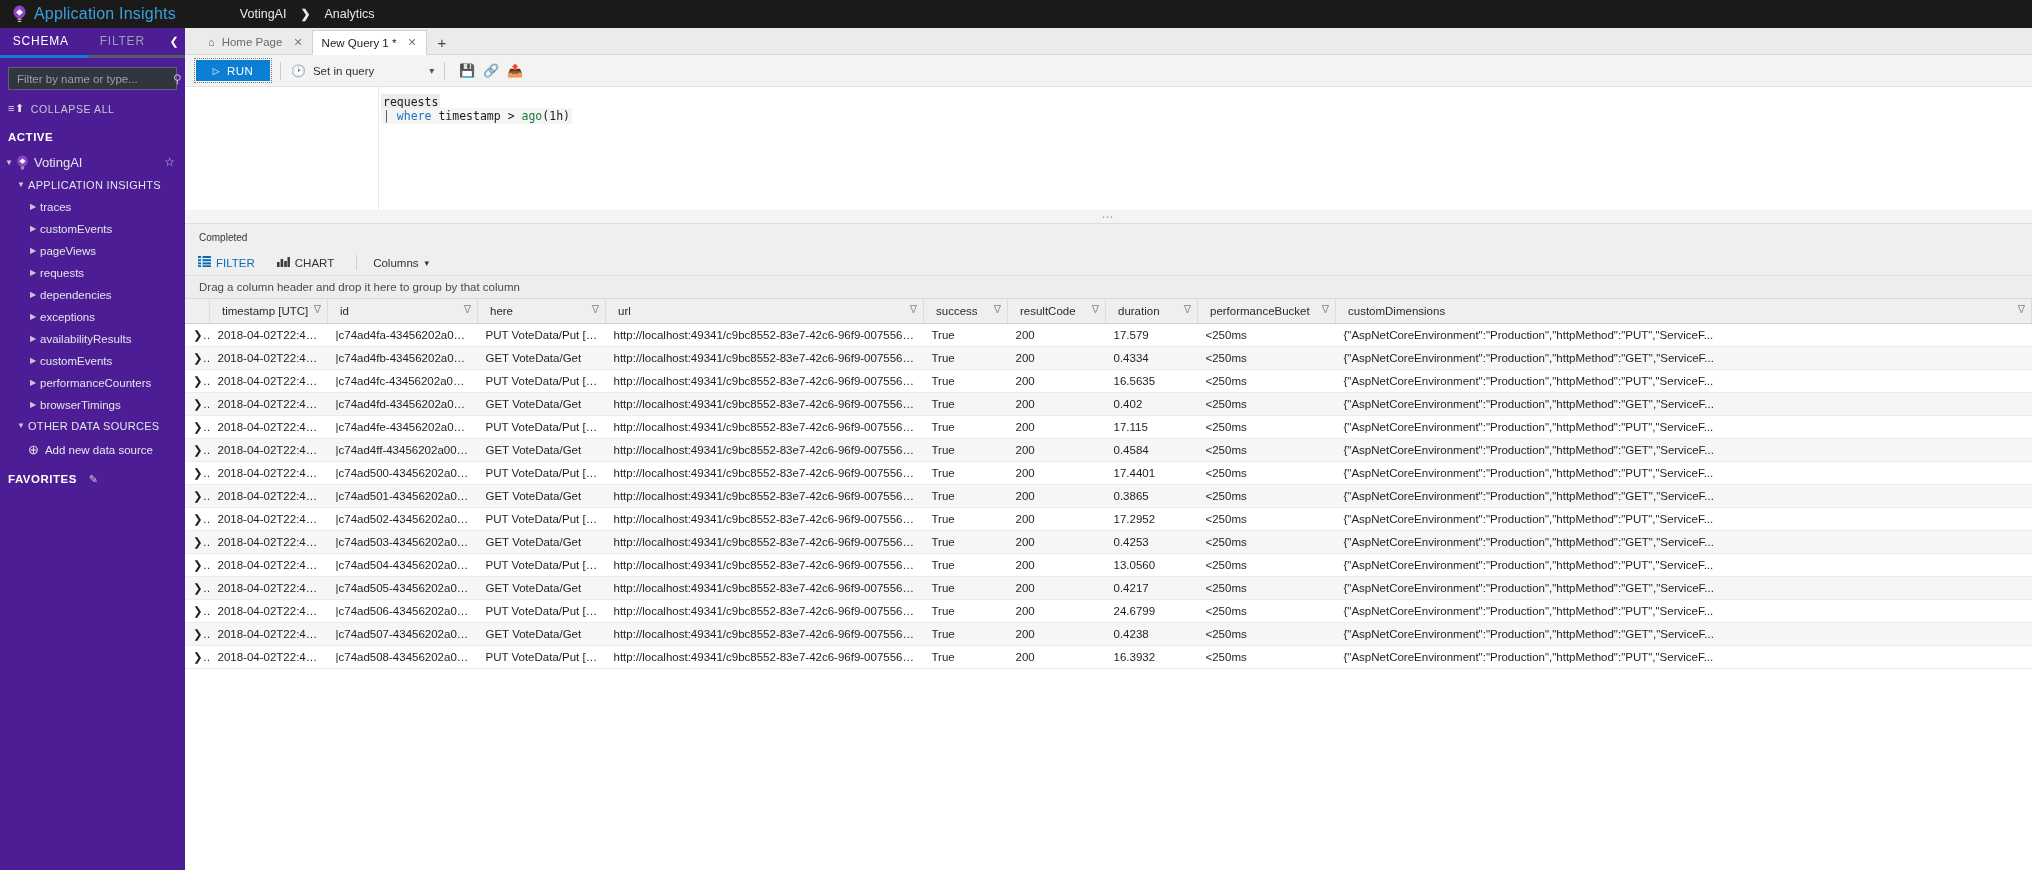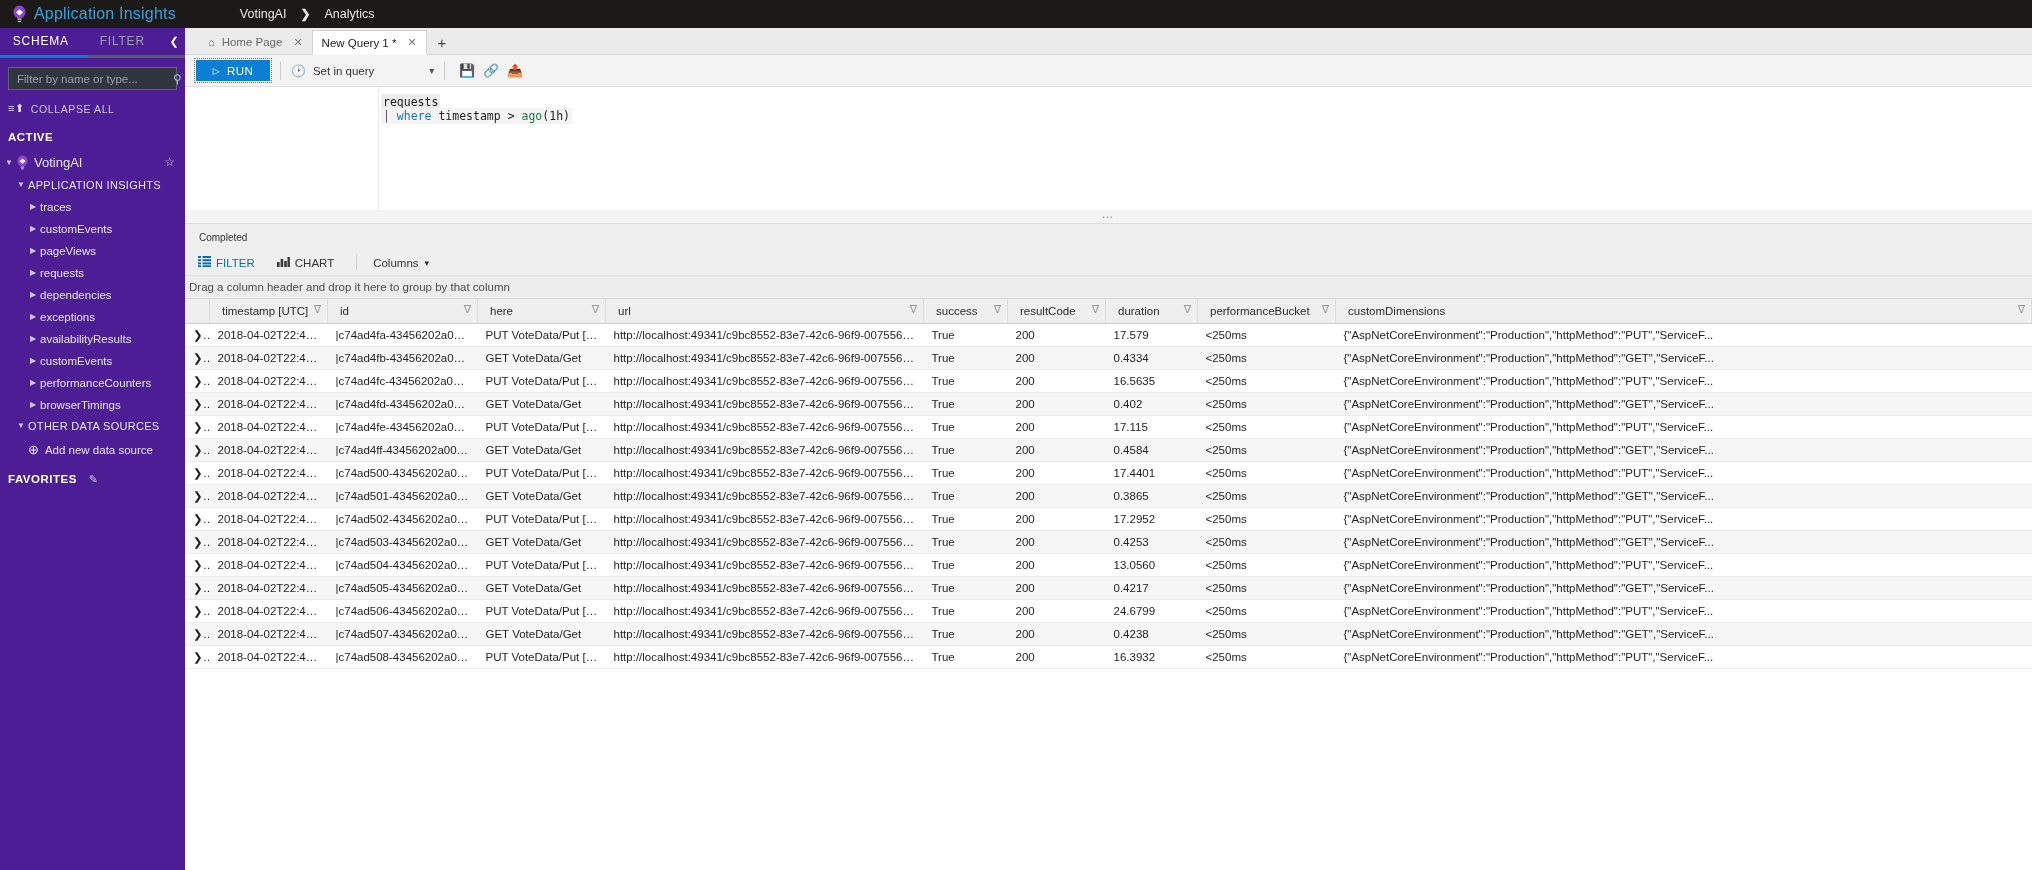--- a/index.html
+++ b/index.html
@@ -271,21 +271,21 @@
   .rt-item.dark { color: #333; }
   .rt-sep { width: 1px; height: 15px; background: #cfcfcf; margin-right: 16px; }
   .rt-item .chev { margin-left: 6px; font-size: 9px; }
 
   #group-bar {
     height: 24px;
     background: #ededed;
     border-top: 1px solid #e0e0e0;
     border-bottom: 1px solid #dadada;
     display: flex; align-items: center;
-    padding-left: 4px;
+    padding-left: 14px;
     font-size: 11.5px;
     color: #4a4a4a;
   }
 
   
   #grid-wrap { flex: 1; overflow: hidden; background: #ffffff; }
   table.grid { border-collapse: collapse; width: 100%; table-layout: fixed; }
   table.grid th {
     background: #efefef;
     border-right: 1px solid #dcdcdc;

